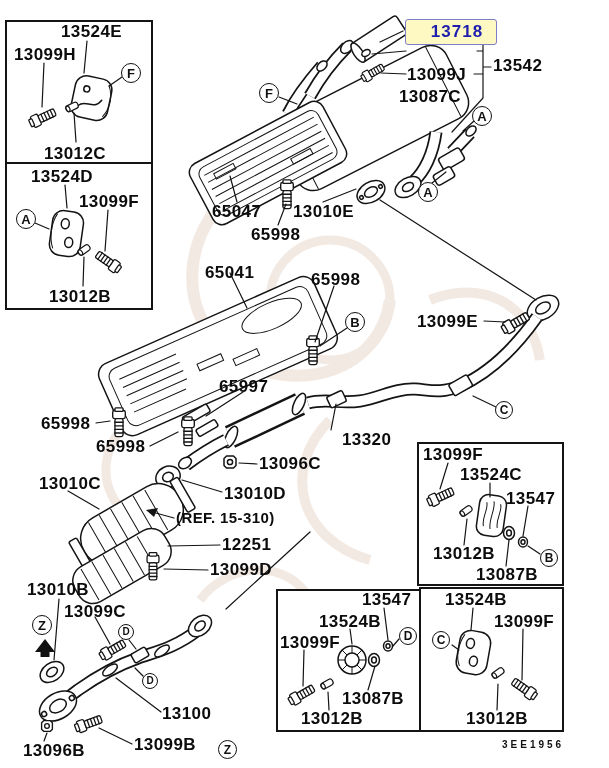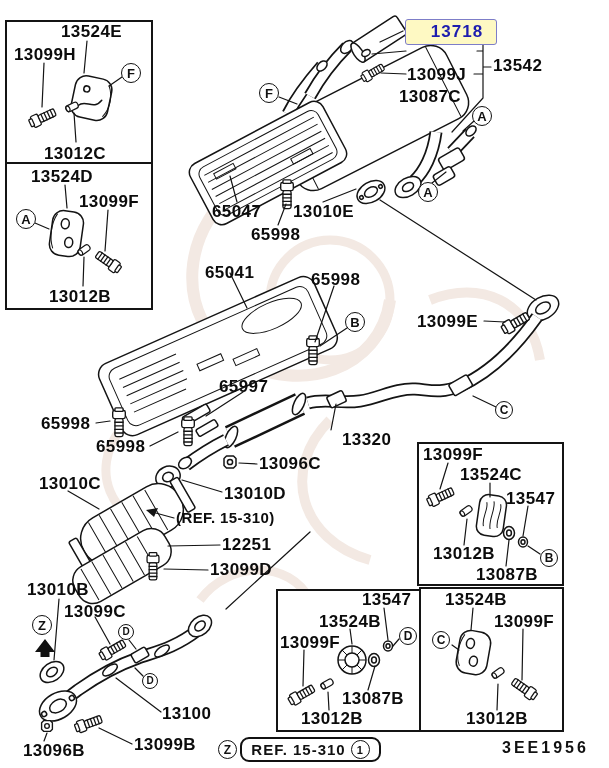--- a/index.html
+++ b/index.html
@@ -23,21 +23,21 @@
         display:flex;align-items:center;justify-content:center;font-weight:bold;
         color:#111;line-height:1;box-sizing:border-box;}
   #highlight-13718{position:absolute;display:flex;align-items:center;justify-content:center;
         font-weight:bold;font-size:17px;letter-spacing:1px;border-radius:3px;}
   .footer-z{position:absolute;left:218px;top:740px;width:19px;height:19px;}
   .footer-box{position:absolute;left:240px;top:737px;width:141px;height:25px;border:2px solid #111;
         border-radius:9px;background:#fff;display:flex;align-items:center;justify-content:center;gap:5px;
         font-weight:bold;font-size:15px;letter-spacing:1px;color:#111;box-sizing:border-box;}
   .footer-one{width:17px;height:17px;border:1.6px solid #111;border-radius:50%;display:flex;
         align-items:center;justify-content:center;font-size:11px;flex:0 0 auto;}
-  .diagram-code{position:absolute;left:502px;top:739px;font-weight:bold;font-size:16px;
+  .diagram-code{position:absolute;left:502px;top:739px;font-weight:bold;font-size:10px;
         letter-spacing:3px;color:#111;}
 </style>
 </head>
 <body>
 
 <div id="stage">
 
 <svg id="art" width="609" height="768" viewBox="0 0 609 768">
   <defs>
     <g id="bolt" class="ln fw">
@@ -355,19 +355,15 @@
       <div class="circ" style="left: 495px; top: 401px; height: 18px; width: 18px; font-size: 12px;">C</div>
       <div class="circ" style="left: 32px; top: 615px; height: 20px; width: 20px; font-size: 13px;">Z</div>
       <div class="circ" style="left: 118px; top: 624px; height: 16px; width: 16px; font-size: 10px;">D</div>
       <div class="circ" style="left: 142px; top: 673px; height: 16px; width: 16px; font-size: 10px;">D</div>
       <div class="circ" style="left: 399px; top: 627px; height: 18px; width: 18px; font-size: 12px;">D</div>
       <div class="circ" style="left: 540px; top: 549px; height: 18px; width: 18px; font-size: 12px;">B</div>
       <div class="circ" style="left: 432px; top: 631px; height: 18px; width: 18px; font-size: 12px;">C</div>
     </div>
 
 <div class="circ footer-z" style="font-size:12px;">Z</div>
-<div class="footer-box">
-  <span>REF. 15-310</span>
-  <span class="footer-one">1</span>
+<div class="diagram-code">3EE1956</div>
+
 </div>
-<div class="diagram-code">3EE1956</div>
-
-</div>
 
 </body></html>

